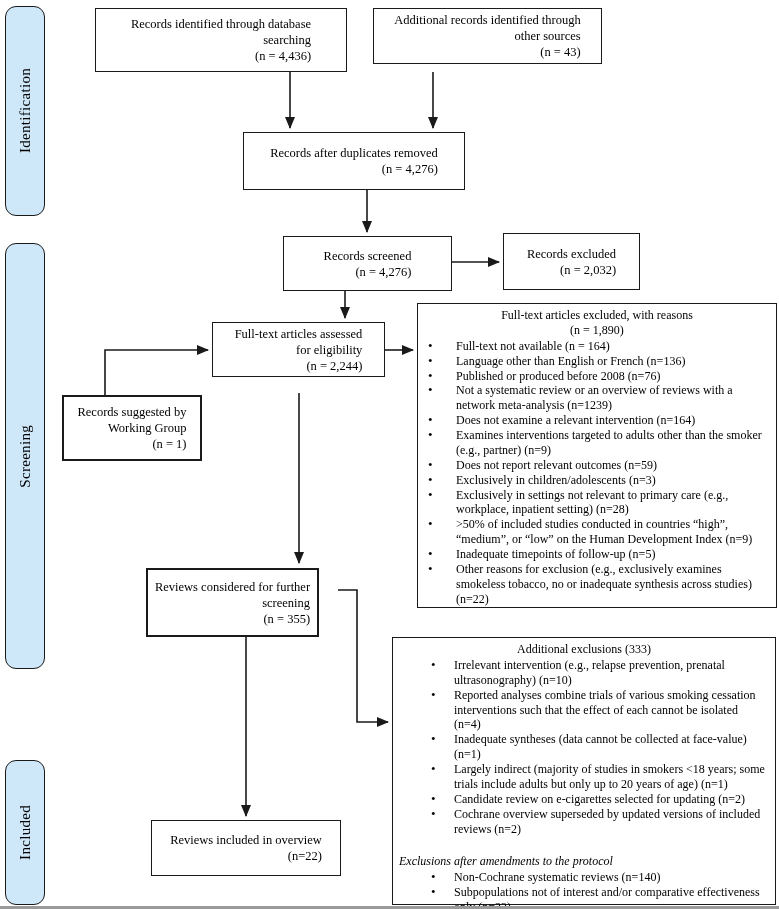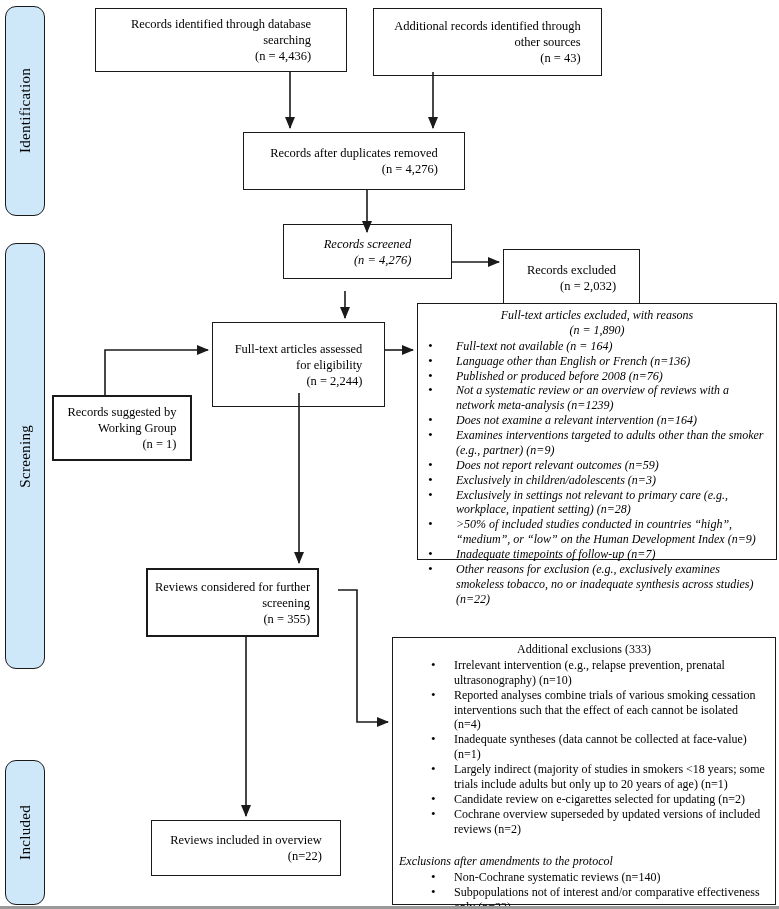--- a/index.html
+++ b/index.html
@@ -44,56 +44,56 @@
   <div class="stage" style="top:243px;height:426px;">
     <span>Screening</span>
   </div>
   <div class="stage" style="top:760px;height:145px;">
     <span>Included</span>
   </div>
 
   <div class="box" style="left:95px;top:8px;width:252px;height:64px;">Records identified through database
 searching
 (n = 4,436)</div>
-  <div class="box" style="left:373px;top:8px;width:229px;height:68px;">Additional records identified through
+  <div class="box" style="left:373px;top:8px;width:229px;height:56px;">Additional records identified through
 other sources
 (n = 43)</div>
   <div class="box" style="left:243px;top:132px;width:222px;height:58px;">Records after duplicates removed
 (n = 4,276)</div>
-  <div class="box" style="left:283px;top:224px;width:169px;height:55px;font-style:italic;">Records screened
+  <div class="box" style="left:283px;top:236px;width:169px;height:55px;">Records screened
 (n = 4,276)</div>
-  <div class="box" style="left:503px;top:233px;width:137px;height:57px;margin-top:16px;">Records excluded
+  <div class="box" style="left:503px;top:233px;width:137px;height:57px;">Records excluded
 (n = 2,032)</div>
-  <div class="box" style="left:212px;top:322px;width:173px;height:85px;">Full-text articles assessed
+  <div class="box" style="left:212px;top:322px;width:173px;height:55px;">Full-text articles assessed
 for eligibility
 (n = 2,244)</div>
-  <div class="box thick" style="left:52px;top:395px;width:140px;height:66px;">Records suggested by
+  <div class="box thick" style="left:62px;top:395px;width:140px;height:66px;">Records suggested by
 Working Group
 (n = 1)</div>
   <div class="box thick" style="left:146px;top:568px;width:173px;height:69px;">Reviews considered for further
 screening
 (n = 355)</div>
   <div class="box" style="left:151px;top:820px;width:190px;height:56px;">Reviews included in overview
 (n=22)</div>
 
-  <div class="bigbox bb1" style="left:417px;top:303px;width:360px;height:257px;font-style:italic;">
+  <div class="bigbox bb1" style="left:417px;top:303px;width:360px;height:305px;">
     <div class="bb-title">Full-text articles excluded, with reasons</div>
     <div class="bb-title">(n = 1,890)</div>
     <ul class="bullets">
         <li>Full-text not available (n = 164)</li>
         <li>Language other than English or French (n=136)</li>
         <li>Published or produced before 2008 (n=76)</li>
         <li>Not a systematic review or an overview of reviews with a network meta-analysis (n=1239)</li>
         <li>Does not examine a relevant intervention (n=164)</li>
         <li>Examines interventions targeted to adults other than the smoker (e.g., partner) (n=9)</li>
         <li>Does not report relevant outcomes (n=59)</li>
         <li>Exclusively in children/adolescents (n=3)</li>
         <li>Exclusively in settings not relevant to primary care (e.g., workplace, inpatient setting) (n=28)</li>
         <li>&gt;50% of included studies conducted in countries “high”, “medium”, or “low” on the Human Development Index (n=9)</li>
-        <li>Inadequate timepoints of follow-up (n=7)</li>
+        <li>Inadequate timepoints of follow-up (n=5)</li>
         <li>Other reasons for exclusion (e.g., exclusively examines smokeless tobacco, no or inadequate synthesis across studies) (n=22)</li>
       </ul>
   </div>
 
   <div class="bigbox bb2" style="left:392px;top:637px;width:384px;height:268px;">
     <div class="bb-title">Additional exclusions (333)</div>
     <ul class="bullets">
         <li>Irrelevant intervention (e.g., relapse prevention, prenatal ultrasonography) (n=10)</li>
         <li>Reported analyses combine trials of various smoking cessation interventions such that the effect of each cannot be isolated (n=4)</li>
         <li>Inadequate syntheses (data cannot be collected at face-value) (n=1)</li>

